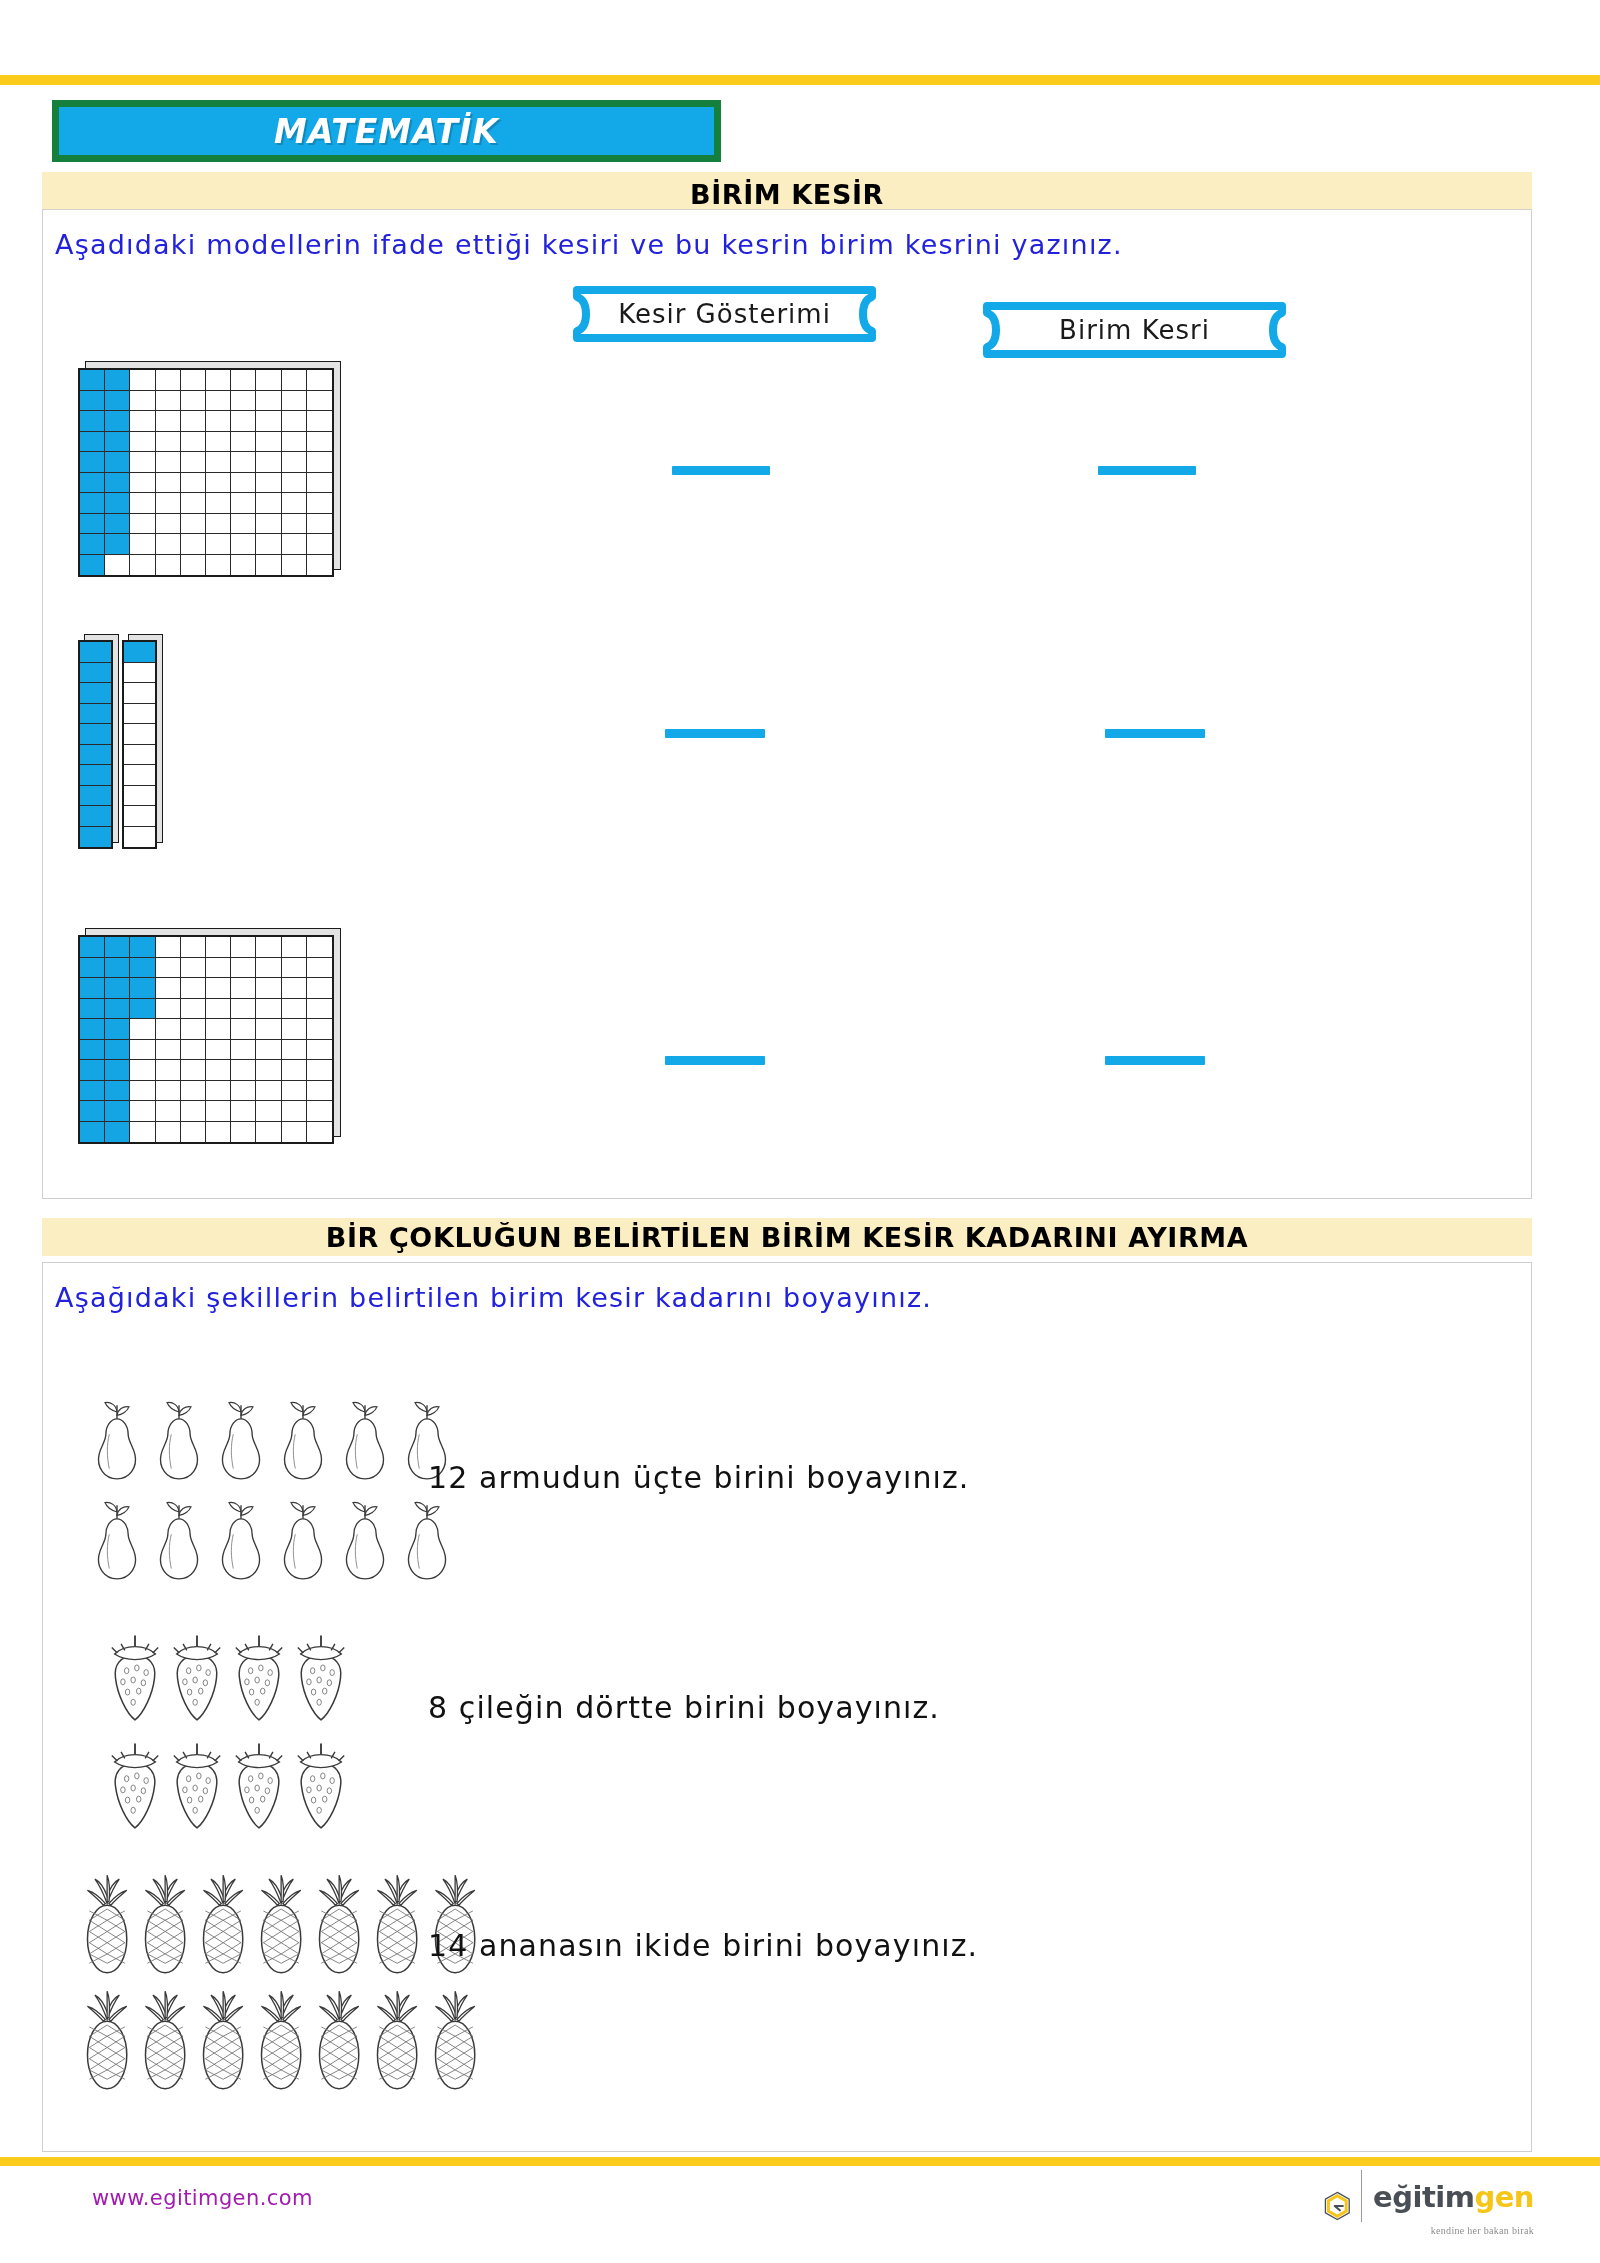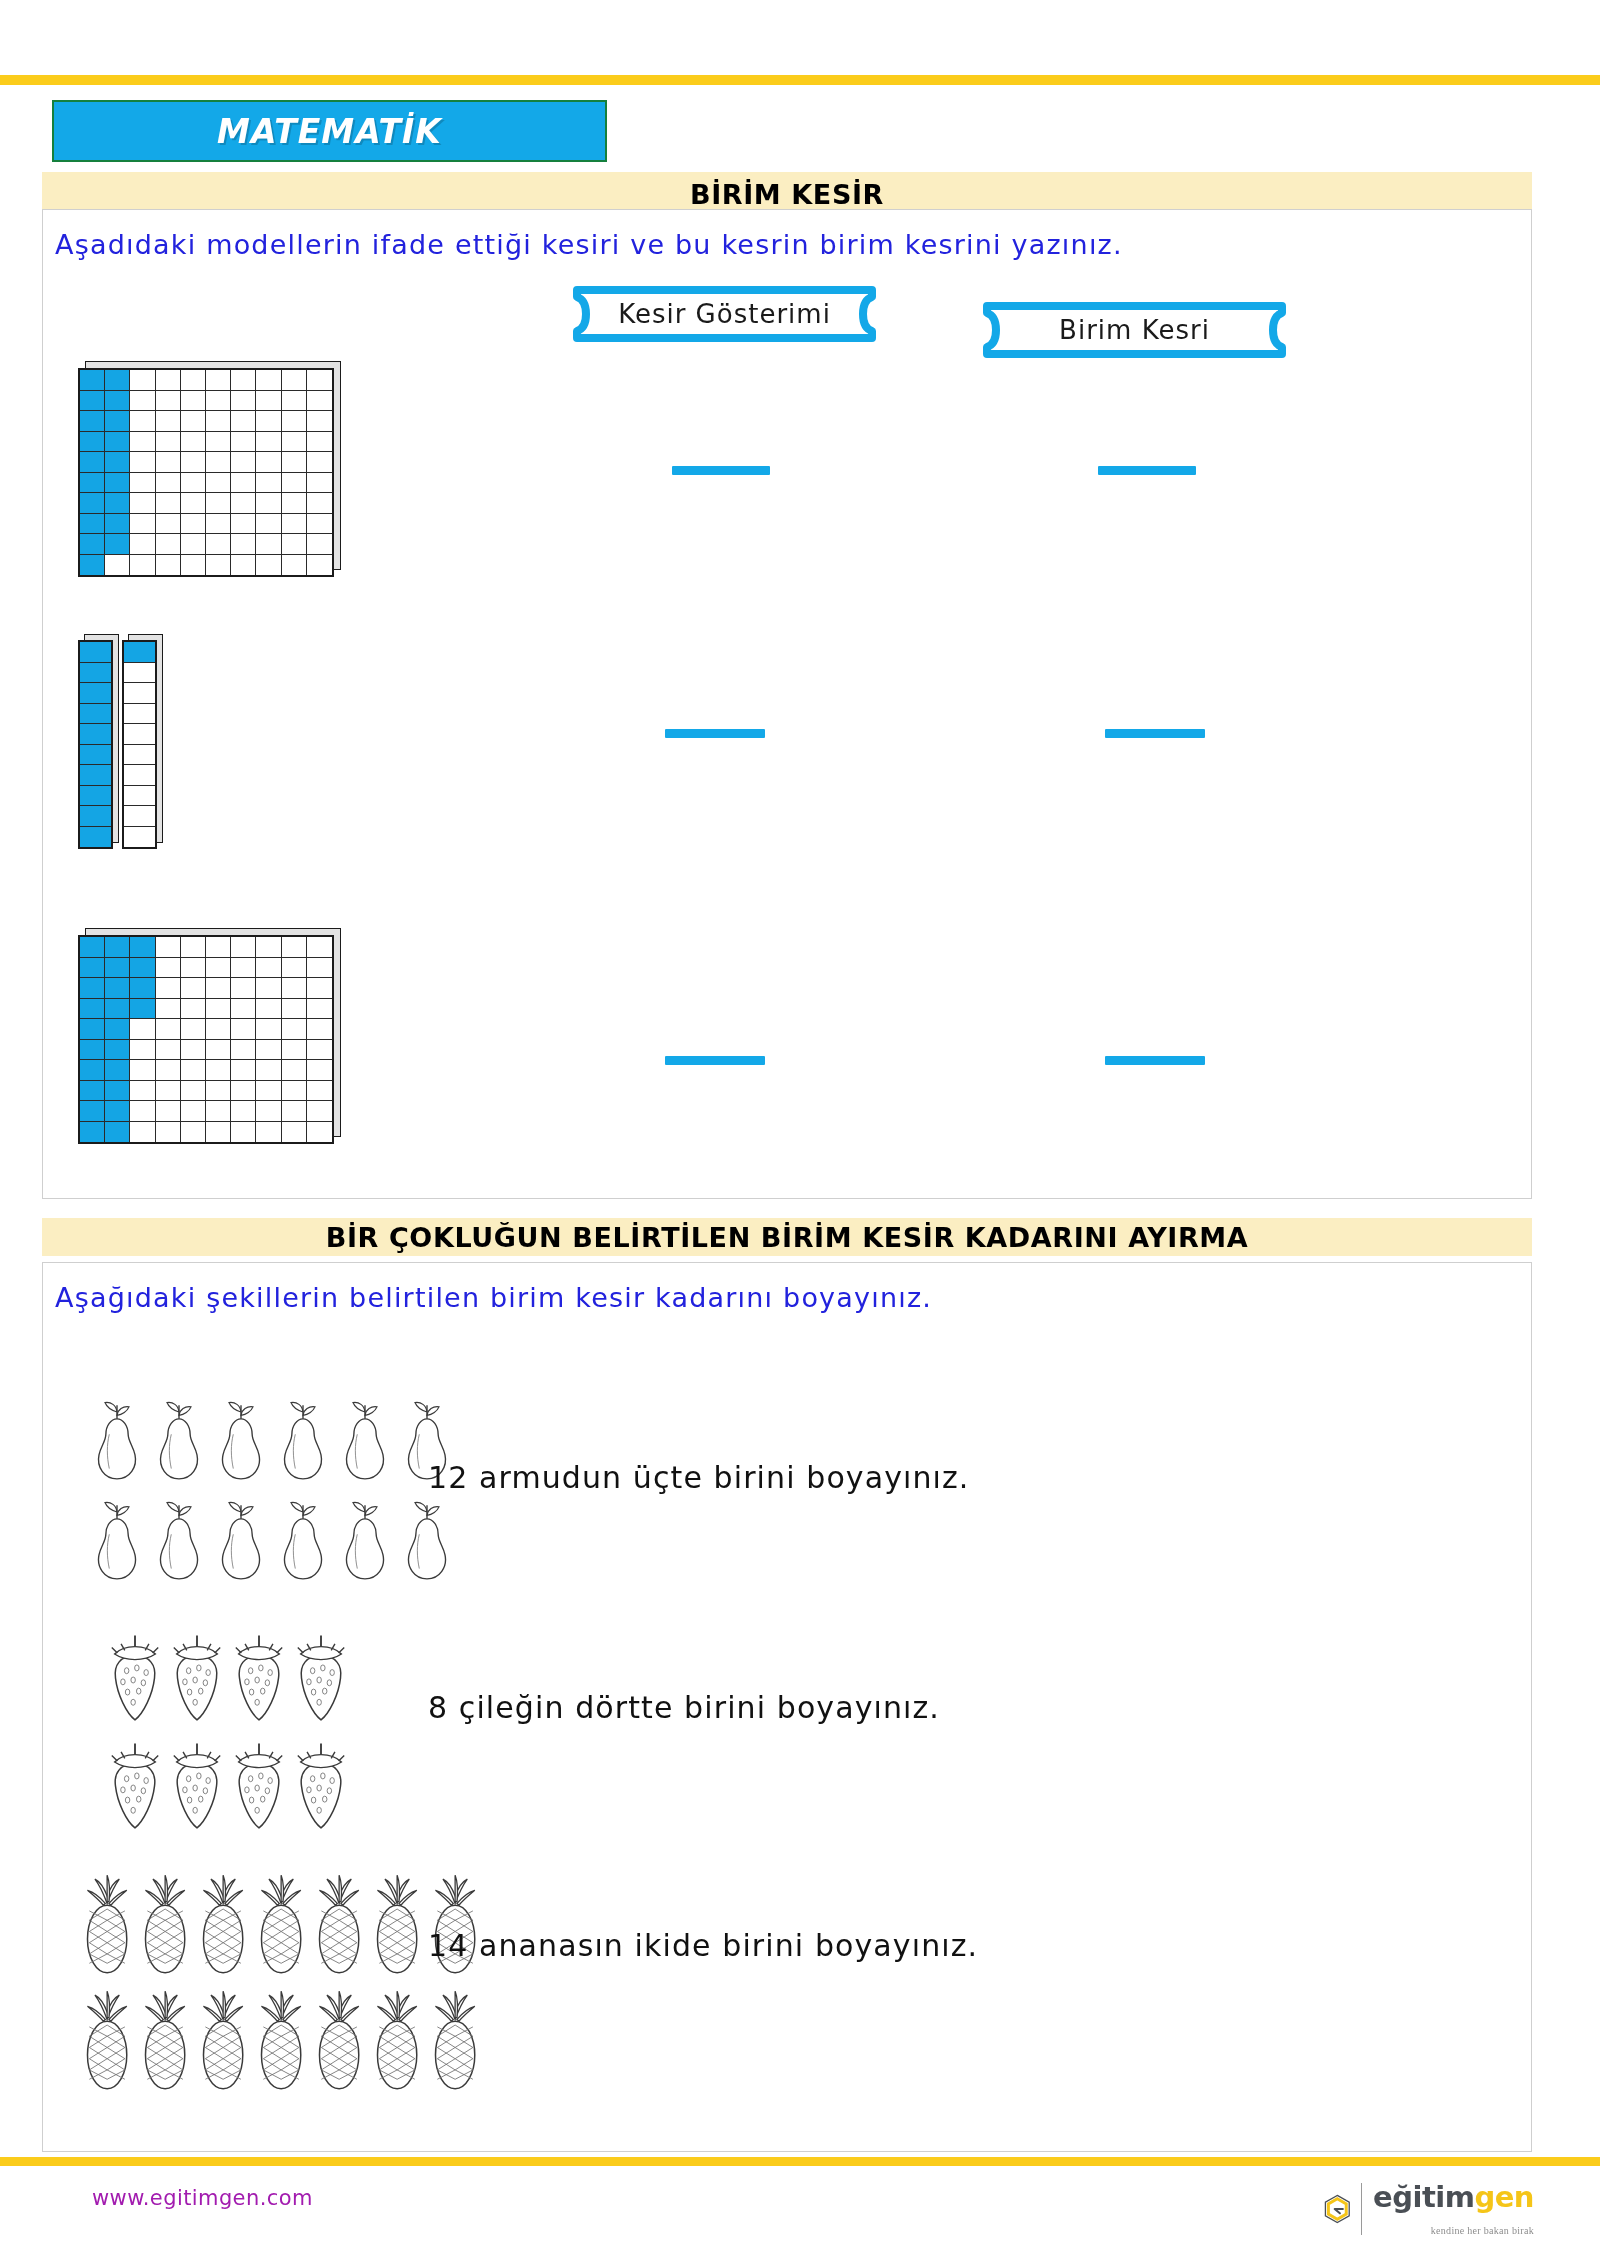--- a/index.html
+++ b/index.html
@@ -26,23 +26,23 @@
     position: absolute;
     left: 0; top: 2157px;
     width: 1600px; height: 9px;
     background: #fbcc1b;
   }
 
   
   .subject-banner {
     position: absolute;
     left: 52px; top: 100px;
-    width: 555px; height: 62px;
+    width: 669px; height: 62px;
     background: #13a8e8;
-    border: 2px solid #15803d;
+    border: 7px solid #15803d;
     box-sizing: border-box;
   }
   .subject-banner-label {
     position: absolute;
     left: 0; right: 0; top: 50%;
     transform: translateY(-50%);
     text-align: center;
     color: #ffffff;
     font-family: "DejaVu Sans", sans-serif;
     font-weight: bold;
@@ -179,21 +179,20 @@
     color: #a21caf;
     font-family: "DejaVu Sans", sans-serif;
     font-size: 21px;
     letter-spacing: .4px;
   }
   .brand {
     position: absolute;
     left: 1322px; top: 2170px;
     width: 212px; height: 78px;
     display: flex;
-    align-items: center;
   }
   .brand-divider {
     width: 1px; height: 52px;
     background: #9a9a9a;
     margin: 0 12px 0 8px;
   }
   .brand-words { display: flex; flex-direction: column; justify-content: center; }
   .brand-wordline {
     font-family: "DejaVu Sans", sans-serif;
     font-weight: bold;

